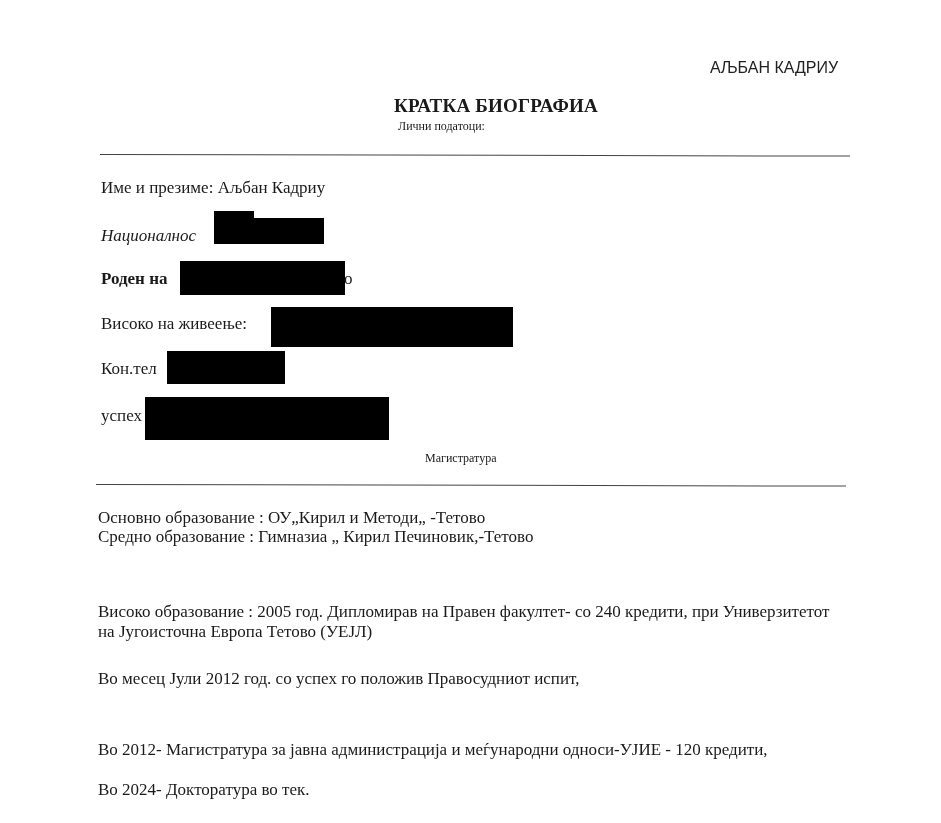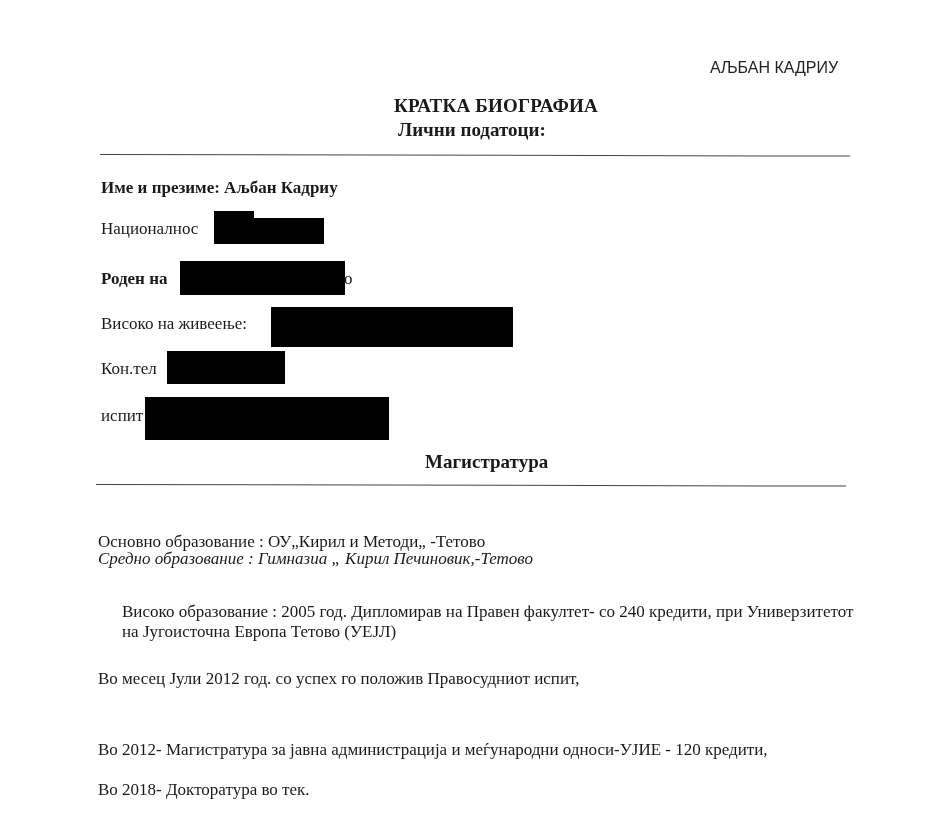--- a/index.html
+++ b/index.html
@@ -22,21 +22,21 @@
       letter-spacing: 0.2px;
       margin-top: 40px;
     }
     .name-tag {
       left: 710px; top: 59px;
       font-family: "Liberation Sans", "DejaVu Sans", sans-serif;
       font-size: 16px;
       color: #222;
     }
     .section-heading {
-      font-size: 19px; font-weight: bold;
+      font-size: 12px; font-weight: normal;
     }
     .rule {
       position: absolute;
       height: 0;
       border-top: 1.5px solid #444;
     }
     .field {
       font-size: 17px;
     }
     .redact {
@@ -54,43 +54,43 @@
   </style>
 </head>
 <body>
 
 <div class="abs title">КРАТКА БИОГРАФИА</div>
 <div class="abs name-tag">АЉБАН КАДРИУ</div>
 
 <div class="abs section-heading" style="left:398px; top:119px;">Лични податоци:</div>
 <div class="rule" style="left:100px; top:154px; width:750px; transform:rotate(0.12deg); transform-origin:left;"></div>
 
-<div class="abs field" style="left:101px; top:178px;font-weight:bold;">
+<div class="abs field" style="left:101px; top:178px;">
   <span>Име и презиме:</span>
   <span>Аљбан Кадриу</span>
 </div>
 
-<div class="abs field" style="left:101px; top:219px;">Националнос</div>
+<div class="abs field" style="left:101px; top:226px;font-style:italic;">Националнос</div>
 <div class="redact" style="left:214px; top:211px; width:40px; height:10px;"></div>
 <div class="redact" style="left:214px; top:218px; width:110px; height:26px;"></div>
 
 <div class="abs field" style="left:101px; top:269px;font-weight:bold;">Роден на</div>
 <div class="redact" style="left:180px; top:261px; width:165px; height:34px;"></div>
 <div class="abs field" style="left:344px; top:269px;">о</div>
 
 <div class="abs field" style="left:101px; top:314px;">Високо на живеење:</div>
 <div class="redact" style="left:271px; top:307px; width:242px; height:40px;"></div>
 
 <div class="abs field" style="left:101px; top:359px;">Кон.тел</div>
 <div class="redact" style="left:167px; top:351px; width:118px; height:33px;"></div>
 
-<div class="abs field" style="left:101px; top:406px;">испит</div>
+<div class="abs field" style="left:101px; top:406px;">успех</div>
 <div class="redact" style="left:145px; top:397px; width:244px; height:43px;"></div>
 
 <div class="abs section-heading" style="left:425px; top:451px;">Магистратура</div>
 <div class="rule" style="left:96px; top:484px; width:750px; transform:rotate(0.12deg); transform-origin:left;"></div>
 
-<div class="para" style="top:508px;margin-top:24px;">Основно образование : ОУ„Кирил и Методи„ -Тетово</div>
-<div class="para" style="top:549px;font-style:italic;">Средно образование : Гимназиа „ Кирил Печиновик,-Тетово</div>
-<div class="para" style="top:602px; width:735px;margin-left:24px;">Високо образование : 2005 год. Дипломирав на Правен факултет- со 240 кредити, при Универзитетот на Југоисточна Европа Тетово (УЕЈЛ)</div>
+<div class="para" style="top:508px;">Основно образование : ОУ„Кирил и Методи„ -Тетово</div>
+<div class="para" style="top:527px;">Средно образование : Гимназиа „ Кирил Печиновик,-Тетово</div>
+<div class="para" style="top:602px; width:735px;">Високо образование : 2005 год. Дипломирав на Правен факултет- со 240 кредити, при Универзитетот на Југоисточна Европа Тетово (УЕЈЛ)</div>
 <div class="para" style="top:669px;">Во месец Јули 2012 год. со успех го положив Правосудниот испит,</div>
 <div class="para" style="top:716px; width:720px;margin-top:24px;">Во 2012- Магистратура за јавна администрација и меѓународни односи-УЈИЕ - 120 кредити,</div>
-<div class="para" style="top:780px;">Во 2018- Докторатура во тек.</div>
+<div class="para" style="top:780px;">Во 2024- Докторатура во тек.</div>
 
 </body></html>

